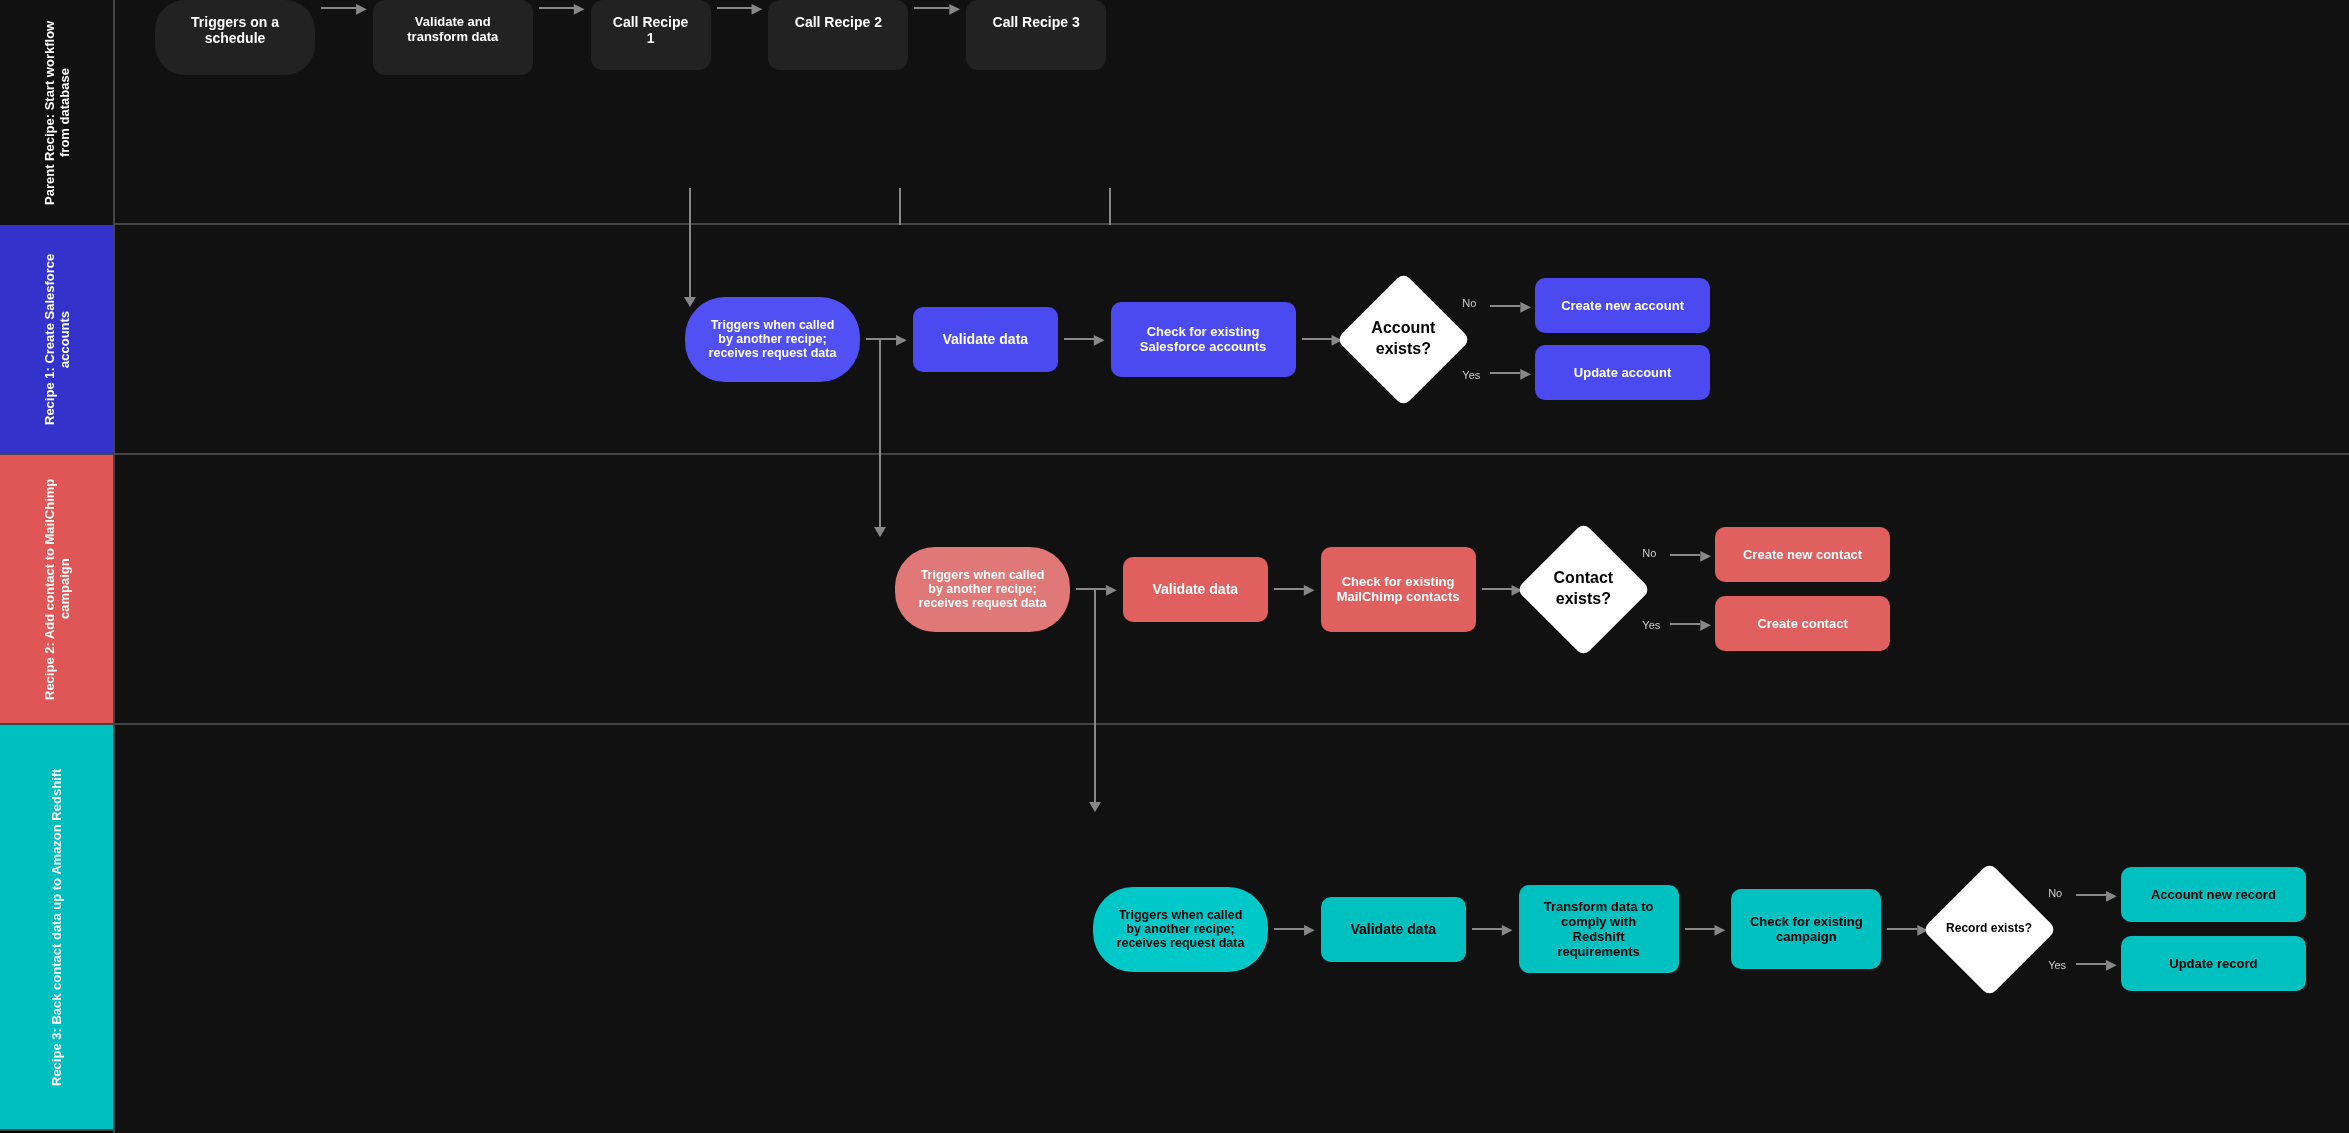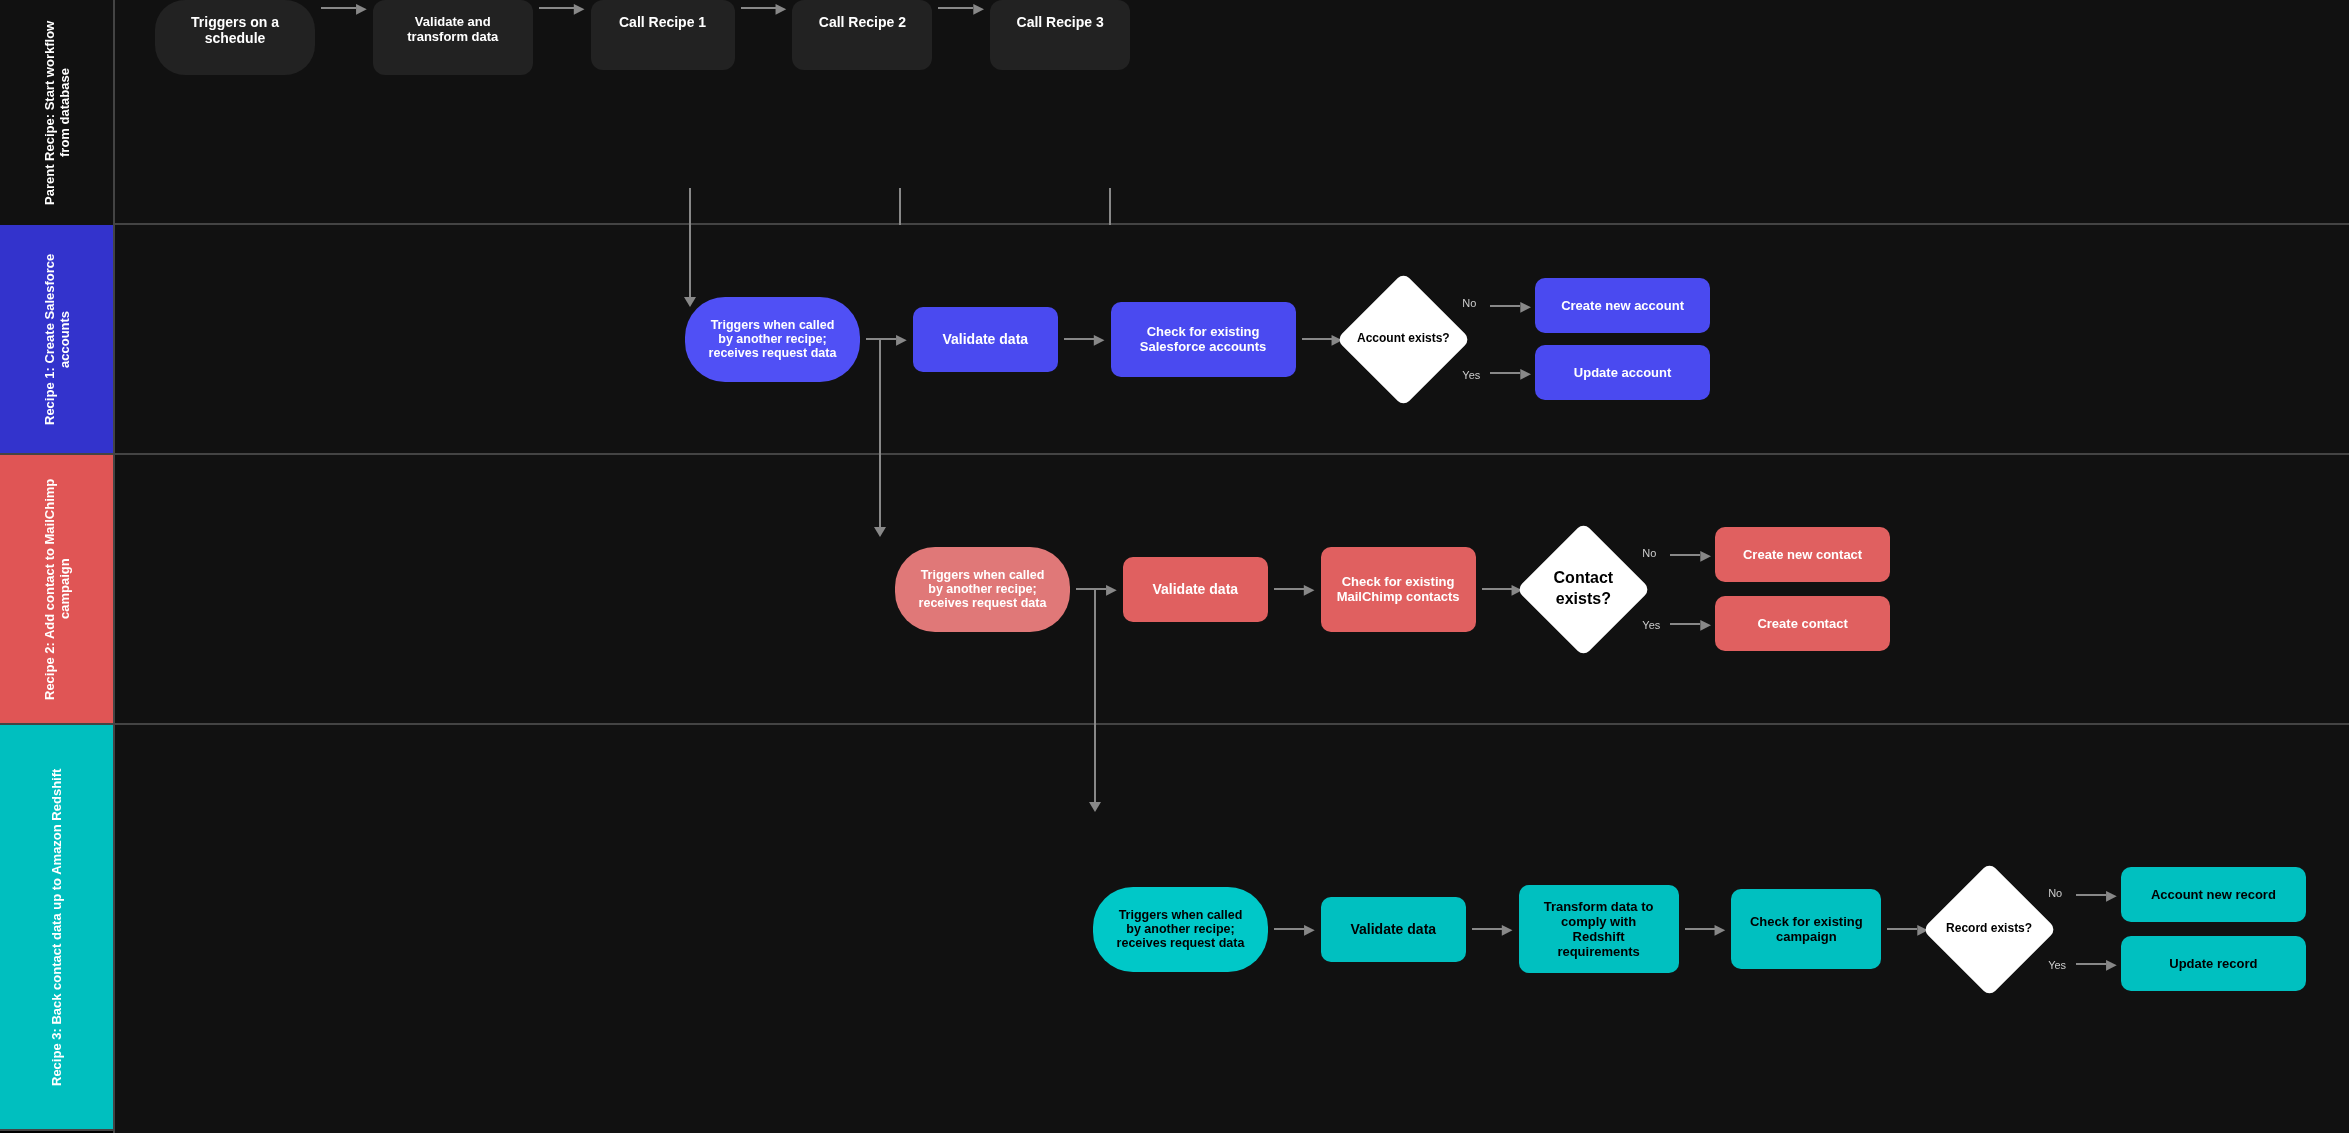--- a/index.html
+++ b/index.html
@@ -137,21 +137,21 @@
             <span>Validate and transform data</span>
           </div>
         </div>
 
         <div style="display:flex;align-items:center;margin:0 6px;">
           <div style="width:35px;height:2px;background:#888;"></div>
           <span style="color:#888;font-size:14px;">▶</span>
         </div>
 
         <div class="node">
-          <div class="node-rect-dark" style="width:144px;min-height:70px;font-size:14px;">
+          <div class="node-rect-dark" style="width:120px;min-height:70px;font-size:14px;">
             <span>Call Recipe 1</span>
           </div>
         </div>
 
         <div style="display:flex;align-items:center;margin:0 6px;">
           <div style="width:35px;height:2px;background:#888;"></div>
           <span style="color:#888;font-size:14px;">▶</span>
         </div>
 
         <div class="node">
@@ -220,21 +220,21 @@
           </div>
         </div>
 
         <div style="display:flex;align-items:center;margin:0 6px;">
           <div style="width:30px;height:2px;background:#888;"></div>
           <span style="color:#888;font-size:14px;">▶</span>
         </div>
 
         <div style="position:relative;width:110px;height:110px;flex-shrink:0;display:flex;align-items:center;justify-content:center;">
           <div style="width:95px;height:95px;background:#fff;transform:rotate(45deg);border-radius:8px;position:absolute;"></div>
-          <div style="position:relative;z-index:1;text-align:center;font-size:12px;font-weight:700;color:#000;line-height:1.3;">
+          <div style="position:relative;z-index:1;text-align:center;font-size:16px;font-weight:700;color:#000;line-height:1.3;">
             <span>Account exists?</span>
           </div>
         </div>
 
         <div style="display:flex;flex-direction:column;margin-left:4px;justify-content:space-between;height:100px;padding:8px 0;">
           <span style="font-size:11px;color:#ccc;align-self:flex-start;">No</span>
           <span style="font-size:11px;color:#ccc;align-self:flex-start;">Yes</span>
         </div>
 
         <div style="display:flex;flex-direction:column;gap:12px;margin-left:10px;">

